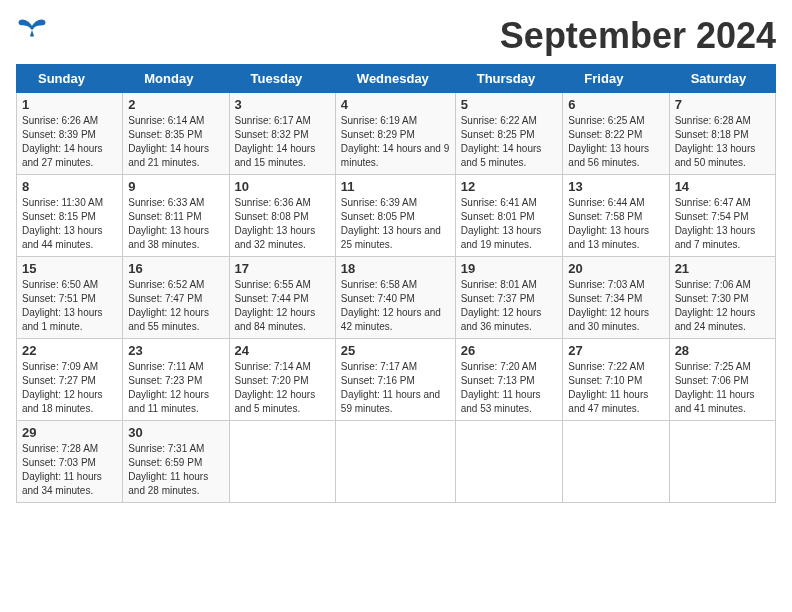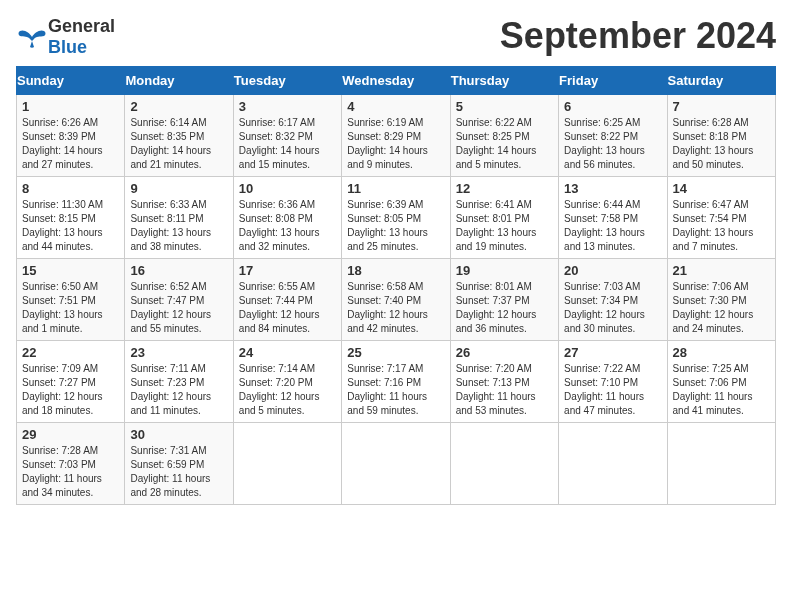--- a/index.html
+++ b/index.html
@@ -41,21 +41,21 @@
     table {
       width: 100%;
       border-collapse: collapse;
       margin-top: 8px;
     }
     thead tr th {
       background-color: #1a6bb5;
       color: #fff;
       font-size: 13px;
       font-weight: bold;
-      padding: 6px 0;
+      padding: 6px 21px;
       text-align: left;
       border: 1px solid #1a6bb5;
       margin-top: 28px;
     }
     tbody tr td {
       vertical-align: top;
       border: 1px solid #ccc;
       padding: 4px 5px;
       font-size: 10px;
       color: #333;
@@ -77,24 +77,20 @@
 </head>
 <body>
 
 <div class="header-row">
   <div class="logo">
     <div class="logo-bird">
       <svg width="32" height="24" viewBox="0 0 32 24">
         <path d="M28 4 C24 2, 18 6, 16 10 C14 6, 8 2, 4 4 C2 5, 2 8, 4 9 C8 10, 12 9, 14 12 L16 14 L18 12 C20 9, 24 10, 28 9 C30 8, 30 5, 28 4Z" fill="#1a6bb5"></path>
         <path d="M16 14 L14 20 C15 21, 17 21, 18 20 Z" fill="#1a6bb5"></path>
       </svg>
-    </div>
-    <div>
-      <span class="logo-text-general">General</span><br>
-      <span class="logo-text-blue">Blue</span>
     </div>
   </div>
   <div class="title-block">
     <div class="calendar-title">September 2024</div>
   </div>
 </div>
 
 <table>
   <thead>
     <tr id="thead-row">

